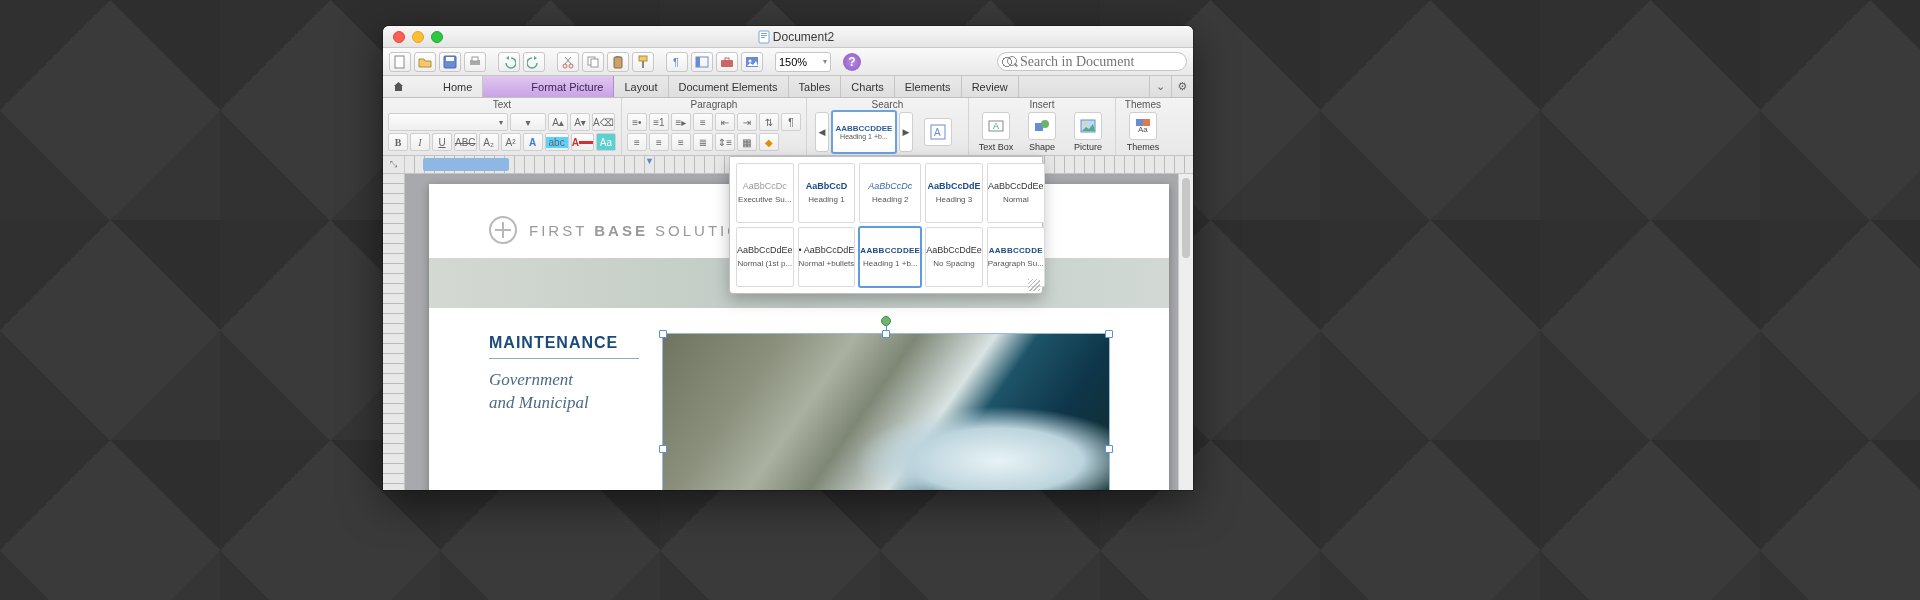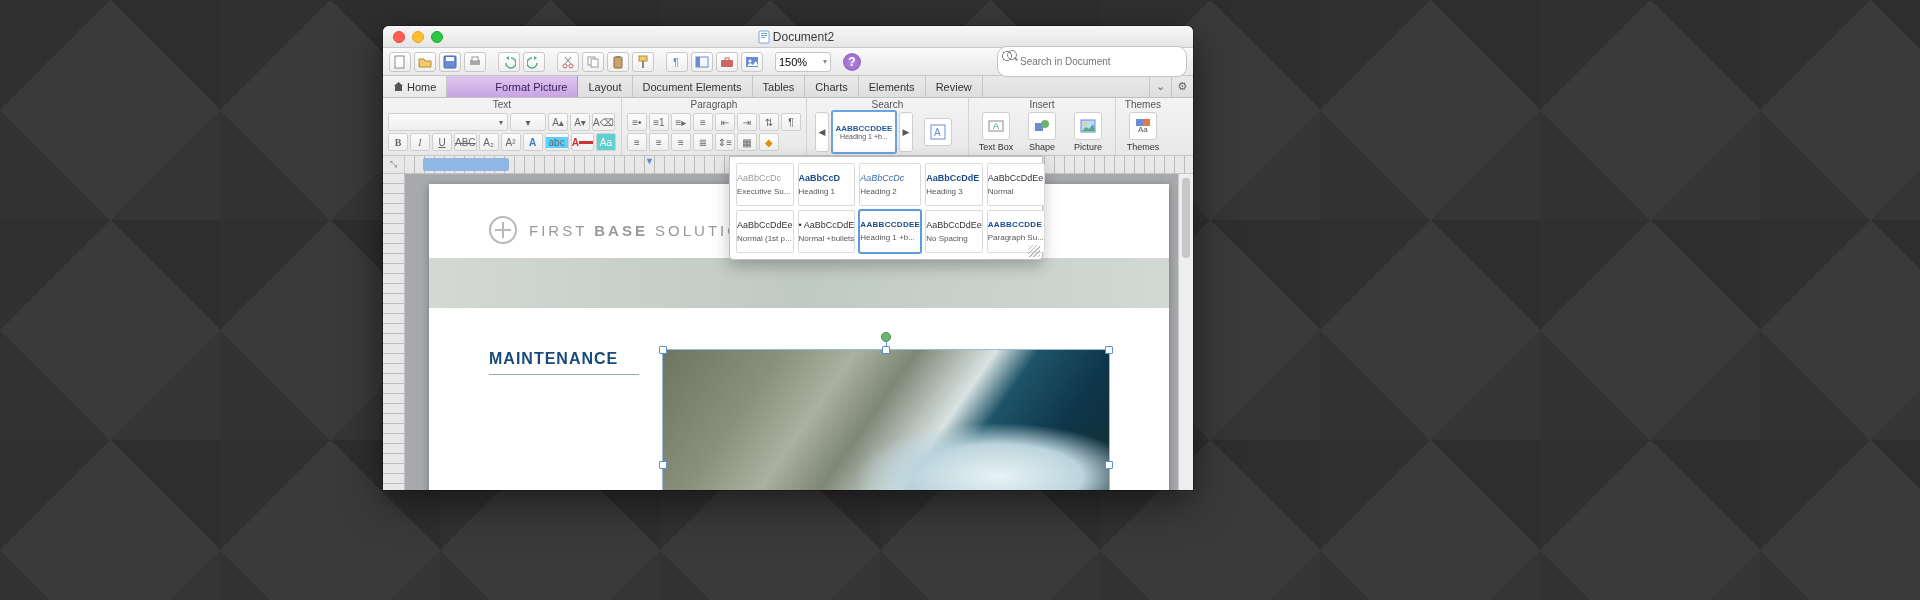--- a/index.html
+++ b/index.html
@@ -72,39 +72,40 @@
 .tsep { width:6px; }
 .zoom-box {
   width: 56px; height: 20px; border:1px solid #c5c5c5; background:#fff;
   border-radius:3px; display:flex; align-items:center; padding:0 3px;
   font-size:11px;
 }
 .zoom-box::after{content:"▾"; font-size:8px; margin-left:auto; color:#888;}
 .help-circle{ width:18px; height:18px; border-radius:50%; background:radial-gradient(#b88de0,#8b56c0); color:#fff; display:flex;align-items:center;justify-content:center;font-weight:bold;font-size:12px;}
 .search-wrap{ margin-left:auto; display:flex; align-items:center; }
 .search-input{
-  width:190px; height:31px; border-radius:10px; border:1px solid #c5c5c5;
-  background:#fff; padding:0 8px 0 22px; font-size:10px; color:#999;
+  width:190px; height:19px; border-radius:10px; border:1px solid #c5c5c5;
+  background:#fff; padding:0 8px 0 22px; font-size:14px; color:#999;
   background-image: radial-gradient(circle at 9px 9px, transparent 4px, #888 4px, #888 5px, transparent 5px);
+  font-family: Liberation Serif, serif;
 }
 .search-mag{position:relative;}
 .search-mag::before{content:""; position:absolute; left:10px; top:4px; width:8px;height:8px;border:1.5px solid #888;border-radius:50%;}
 .search-mag::after{content:""; position:absolute; left:17px; top:12px; width:4px;height:1.5px;background:#888; transform:rotate(45deg);}
 .ribbon-tabs {
   height: 22px;
   background: linear-gradient(#e9e9e9,#dedede);
   display: flex;
   align-items: stretch;
   border-bottom: 1px solid #c0c0c0;
 }
 .rtab {
   padding: 0 10px; border-right: 1px solid #c5c5c5;
   display:flex; align-items:center; font-size:11px; color:#333; cursor:pointer;
 }
-.rtab.home { background:linear-gradient(#f3f3f3,#e8e8e8); }
+.rtab.home { background:linear-gradient(#f3f3f3,#e8e8e8);gap:36px; }
 .rtab.home svg{width:11px;height:11px;margin-right:3px;}
 .rtab.active {
   background: linear-gradient(#e0c7f0,#c9a3e4);
   color:#3a2258; font-weight:500;
   border-right-color:#b18cd0;
   padding-left:48px;
 }
 .rtab-spacer{flex:1;}
 .rtab-ctrl{width:22px;display:flex;align-items:center;justify-content:center;color:#666;border-left:1px solid #c5c5c5;}
 .ribbon-body {
@@ -162,21 +163,21 @@
 }
 .logo-row{display:flex;align-items:center;gap:12px; margin-bottom:8px;}
 .logo-mark{width:28px;height:28px;position:relative;}
 .logo-mark::before{content:"";position:absolute;inset:0;border:2px solid #b8b8b8;border-radius:50%;}
 .logo-mark::after{content:""; position:absolute; inset:6px; background:
   linear-gradient(#b8b8b8,#b8b8b8) center/2px 100% no-repeat,
   linear-gradient(#b8b8b8,#b8b8b8) center/100% 2px no-repeat;}
 .logo-text{letter-spacing:3px;color:#999;font-size:15px;}
 .logo-text .b{font-weight:600;}
 .hero-strip{ margin:14px -60px 0; height:50px; background:linear-gradient(90deg,#cfd4ce,#b9c4bd,#cdd5d0); opacity:0.9;}
-.doc-body{display:flex;gap:24px;margin-top:42px;}
+.doc-body{display:flex;gap:24px;margin-top:26px;}
 .doc-col-left{width:150px;}
 .maint{color:#1a4a7a;font-weight:700;letter-spacing:1px;font-size:16px;border-bottom:1px solid #8fa8bd;padding-bottom:6px;margin-bottom:10px;}
 .subhead{color:#4b6a86;font-style:italic;font-size:17px;line-height:1.35;font-family:Georgia,serif;}
 .doc-figure{
   flex:1; height:230px; position:relative;
   background:
     radial-gradient(ellipse at 75% 55%, #e8f3f5 0%, #bcd4dd 18%, transparent 30%),
     linear-gradient(125deg,#6e7460 0%, #8a907c 20%, #aab1a0 32%, #7e8675 42%, #d9e3e2 55%, #1e5468 62%, #0e3549 75%, #152a1e 100%);
 }
 .sel-handle{ position:absolute; width:8px;height:8px;background:#fff;border:1.5px solid #5b8fd4;border-radius:1px;}
@@ -195,22 +196,22 @@
   border-radius:0 0 4px 4px;
   box-shadow:0 6px 16px rgba(0,0,0,0.25);
   padding:6px;
   z-index:50;
 }
 
 .styles-popover-wrap{position:absolute; left:383px; top:156px; width:810px; pointer-events:none;}
 .styles-popover{pointer-events:auto;}
 .style-grid{display:grid;grid-template-columns:repeat(5,1fr);gap:4px;}
 .sg-item{
-  height:43px;border:1px solid #dadada;border-radius:2px;background:#fff;
-  display:flex;flex-direction:column;align-items:flex-start;justify-content:center;
+  height:60px;border:1px solid #dadada;border-radius:2px;background:#fff;
+  display:flex;flex-direction:column;align-items:center;justify-content:center;
   cursor:pointer;
 }
 .sg-item.selected{border-color:#5b9be0; box-shadow:0 0 0 1px #5b9be0;}
 .sg-prev{font-size:9px;color:#333;line-height:1;margin-bottom:4px;white-space:nowrap;overflow:hidden;max-width:100%;}
 .sg-label{font-size:8px;color:#555;white-space:nowrap;overflow:hidden;max-width:100%;text-overflow:ellipsis;}
 .sg-prev.bold-blue{color:#1a4a8a;font-weight:700;}
 .sg-prev.italic-blue{color:#3a6aa8;font-style:italic;}
 .sg-prev.caps-blue{color:#1a4a8a;font-weight:700;font-size:8px;letter-spacing:0.3px;}
 .sg-prev.grey{color:#999;}
 .resize-grip{position:absolute;right:2px;bottom:2px;width:12px;height:12px;
@@ -520,20 +521,23 @@
         <div class="logo-row">
           <div class="logo-mark"></div>
           <div class="logo-text">
             <span>FIRST </span><span class="b">BASE</span><span> SOLUTIONS</span>
           </div>
         </div>
         <div class="hero-strip"></div>
         <div class="doc-body">
           <div class="doc-col-left">
             <div class="maint">MAINTENANCE</div>
+            <div class="subhead">
+              <span>Government</span><br><span>and Municipal</span>
+            </div>
           </div>
           <div class="doc-figure">
             <div class="sel-border"></div>
             <div class="sel-rot"></div>
             <div class="sel-handle" style="left:-4px;top:-4px;"></div>
             <div class="sel-handle" style="left:calc(50% - 4px);top:-4px;"></div>
             <div class="sel-handle" style="right:-4px;top:-4px;"></div>
             <div class="sel-handle" style="left:-4px;top:calc(50% - 4px);"></div>
             <div class="sel-handle" style="right:-4px;top:calc(50% - 4px);"></div>
           </div>

